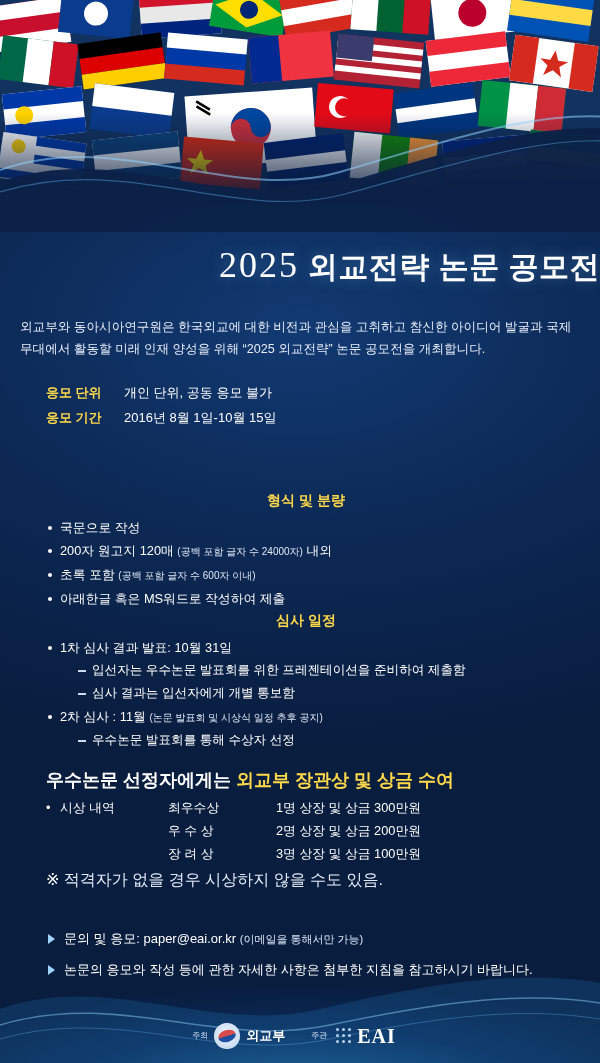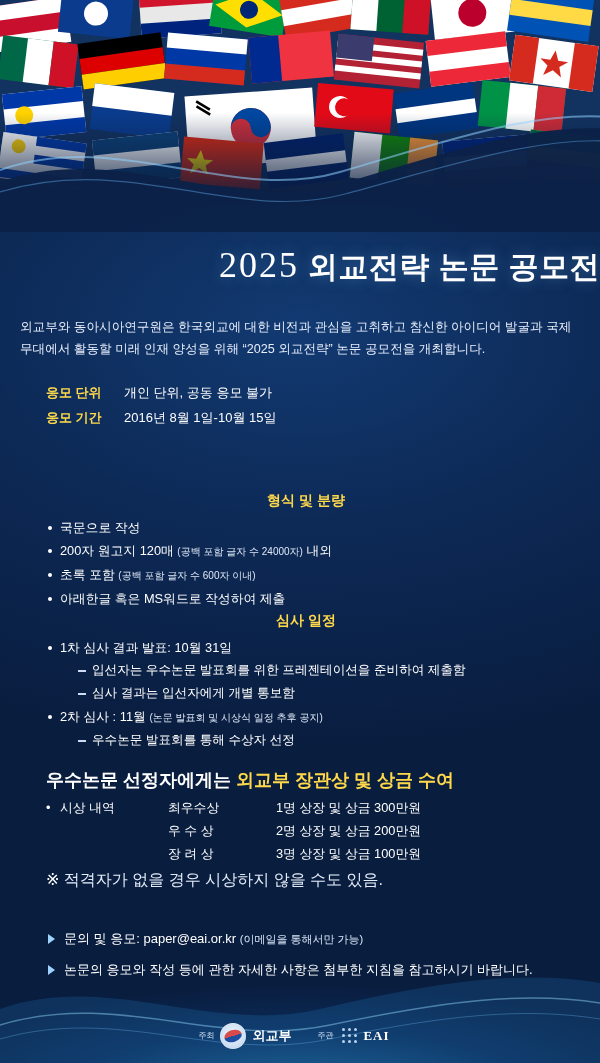--- a/index.html
+++ b/index.html
@@ -99,21 +99,21 @@
   }
   .mofa-mark:after{
     content:"";position:absolute;left:4px;top:7px;width:18px;height:12px;border-radius:50%;
     background:linear-gradient(180deg,#d94a4a 0%,#d94a4a 50%,#1f4fa0 50%,#1f4fa0 100%);
     transform:rotate(-18deg);
   }
   .mofa-txt{color:#ffffff;font-size:13px;font-weight:bold;}
   .eai{display:flex;align-items:center;gap:4px;}
   .eai-dots{width:20px;height:20px;position:relative;}
   .eai-dots i{position:absolute;width:3px;height:3px;background:#b9d3ee;border-radius:50%;}
-  .eai-txt{color:#ffffff;font-size:13px;font-weight:bold;letter-spacing:1px;font-family:"Liberation Serif","DejaVu Serif",serif;}
+  .eai-txt{color:#ffffff;font-size:20px;font-weight:bold;letter-spacing:1px;font-family:"Liberation Serif","DejaVu Serif",serif;}
 </style>
 </head>
 <body>
 
 <div class="poster">
 
   <div class="flags">
     <svg width="600" height="205" viewBox="0 0 600 205">
       <defs>
         <clipPath id="band">

